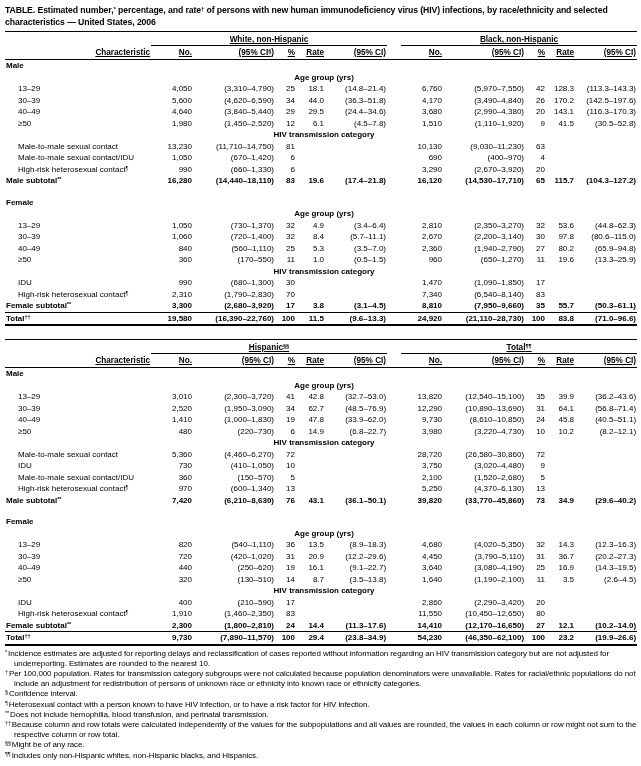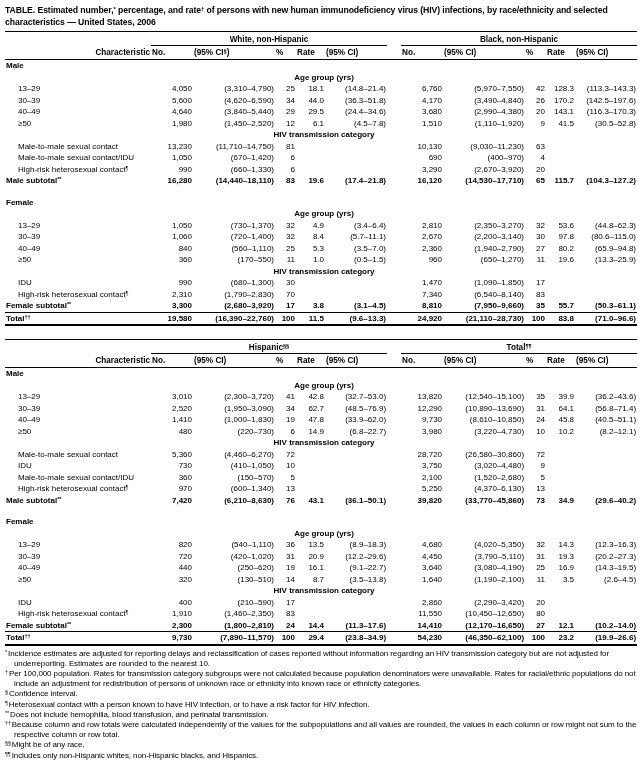--- a/index.html
+++ b/index.html
@@ -3,24 +3,24 @@
 <meta charset="utf-8">
 <style>
   html,body{margin:0;padding:0;background:#fff;}
   body{width:641px;height:766px;font-family:"Liberation Sans",sans-serif;color:#000;overflow:hidden;}
   .page{padding:5px 4px 0 5px;}
   .title{font-size:8.7px;font-weight:bold;line-height:11.5px;letter-spacing:-0.1px;margin-bottom:3px;width:628px;}
   sup{font-size:0.68em;line-height:0;position:relative;top:-0.35em;vertical-align:baseline;}
   table.t{border-collapse:collapse;table-layout:fixed;width:632px;font-size:8px;border-bottom:2px solid #000;}
   table.t2{margin-top:13px;}
   th,td{padding:0 1px;margin:0;vertical-align:bottom;white-space:nowrap;}
-  thead th{font-weight:bold;font-size:8.2px;}
+  thead th{font-weight:bold;font-size:8.2px;text-decoration:underline;}
   tr.gr th{border-top:1.5px solid #000;padding-top:3px;padding-bottom:1px;text-align:center;}
   tr.gr th.grp{border-bottom:1px solid #000;}
-  tr.ch th{border-bottom:1.5px solid #000;padding-top:2px;padding-bottom:2px;text-align:left;}
+  tr.ch th{border-bottom:1.5px solid #000;padding-top:2px;padding-bottom:2px;text-align:right;}
   tr.ch th.charh{text-align:right;}
   tbody td{line-height:11.5px;}
   td.n{text-align:right;}
   .b{font-weight:bold;}
   td.i1{padding-left:7px;text-align:center;}
   td.i2{padding-left:13px;}
   tr.total td{border-top:1px solid #000;}
   tr.spacer td{height:10px;line-height:10px;}
   .footnotes{margin-top:3px;font-size:8px;line-height:10.2px;letter-spacing:-0.1px;width:632px;}
   .fn{padding-left:9px;text-indent:-9px;}
@@ -516,21 +516,21 @@
           <td class="i2">30–39</td>
           <td class="n">720</td>
           <td class="n">(420–1,020)</td>
           <td class="n">31</td>
           <td class="n">20.9</td>
           <td class="n">(12.2–29.6)</td>
           <td></td>
           <td class="n">4,450</td>
           <td class="n">(3,790–5,110)</td>
           <td class="n">31</td>
-          <td class="n">19.3</td>
+          <td class="n">36.7</td>
           <td class="n">(20.2–27.3)</td>
         </tr>
         <tr>
           <td class="i2">40–49</td>
           <td class="n">440</td>
           <td class="n">(250–620)</td>
           <td class="n">19</td>
           <td class="n">16.1</td>
           <td class="n">(9.1–22.7)</td>
           <td></td>

